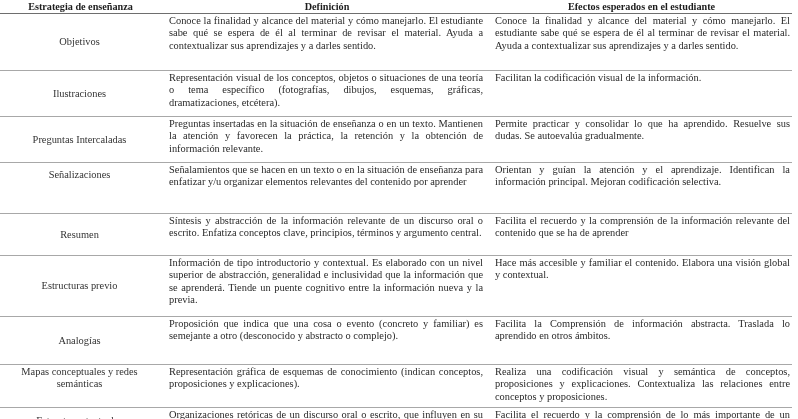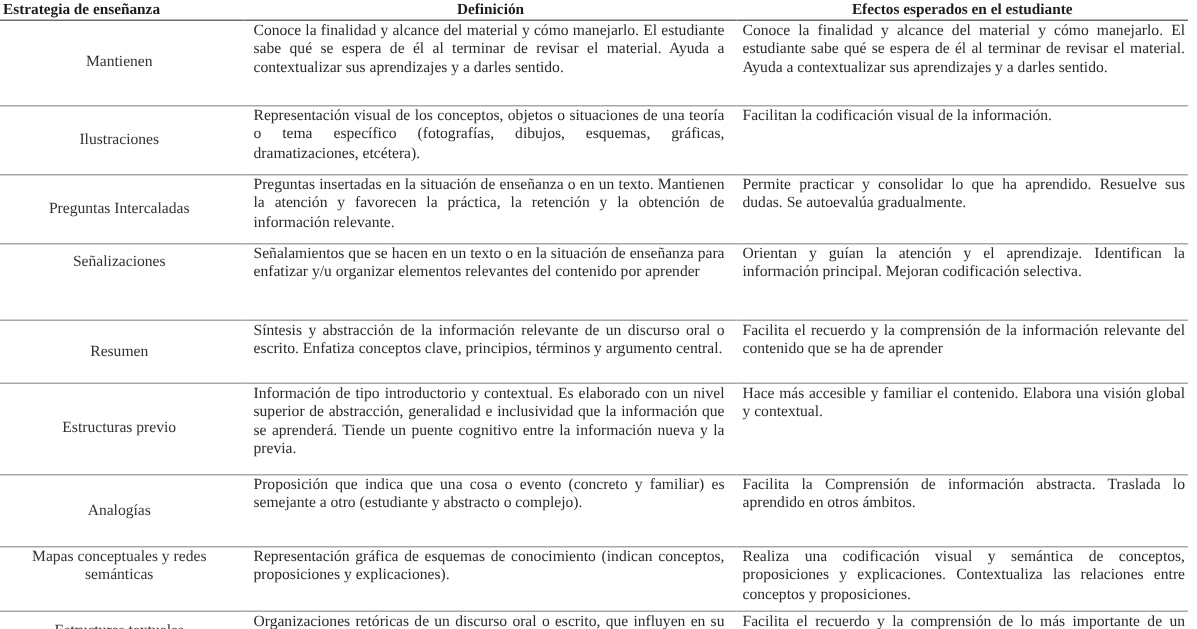--- a/index.html
+++ b/index.html
@@ -30,21 +30,21 @@
     .doc-table th {
       font-weight: bold;
       font-size: 10.2px;
       height: 13px;
       padding: 0 4px 0 4px;
       border-bottom: 1.3px solid #6e6e6e;
       vertical-align: bottom;
       line-height: 12px;
       color: #1c1c1c;
     }
-    .doc-table th.h1 { text-align: left; padding-left: 2px; }
+    .doc-table th.h1 { text-align: center; padding-left: 2px; }
     .doc-table td {
       border-bottom: 1px solid #a8a8a8;
       padding: 1px 4px 0 6px;
       vertical-align: top;
     }
     .doc-table td.strategy {
       text-align: center;
       vertical-align: middle;
       padding-left: 2px;
       padding-right: 6px;
@@ -81,21 +81,21 @@
   </colgroup>
   <thead>
     <tr>
       <th class="h1">Estrategia de enseñanza</th>
       <th>Definición</th>
       <th>Efectos esperados en el estudiante</th>
     </tr>
   </thead>
   <tbody>
     <tr class="r1">
-      <td class="strategy">Mantienen</td>
+      <td class="strategy">Objetivos</td>
       <td class="def">Conoce la finalidad y alcance del material y cómo manejarlo. El estudiante sabe qué se espera de él al terminar de revisar el material. Ayuda a contextualizar sus aprendizajes y a darles sentido.</td>
       <td class="eff">Conoce la finalidad y alcance del material y cómo manejarlo.  El estudiante sabe qué se espera de él al terminar de revisar el material. Ayuda a contextualizar sus aprendizajes y a darles sentido.</td>
     </tr>
     <tr class="r2">
       <td class="strategy">Ilustraciones</td>
       <td class="def">Representación visual de los conceptos, objetos o situaciones de una teoría o tema específico (fotografías, dibujos, esquemas, gráficas, dramatizaciones, etcétera).</td>
       <td class="eff">Facilitan la codificación visual de la información.</td>
     </tr>
     <tr class="r3">
       <td class="strategy">Preguntas Intercaladas</td>
@@ -112,21 +112,21 @@
       <td class="def">Síntesis y abstracción de la información relevante de un discurso oral o escrito. Enfatiza conceptos clave, principios, términos y argumento central.</td>
       <td class="eff">Facilita el recuerdo y la comprensión de la información relevante del contenido que se ha de aprender</td>
     </tr>
     <tr class="r6">
       <td class="strategy">Estructuras previo</td>
       <td class="def">Información de tipo introductorio y contextual. Es elaborado con un nivel superior de abstracción, generalidad e inclusividad que la información que se aprenderá. Tiende un puente cognitivo entre la información nueva y la previa.</td>
       <td class="eff">Hace más accesible y familiar el contenido.  Elabora una visión global y contextual.</td>
     </tr>
     <tr class="r7">
       <td class="strategy">Analogías</td>
-      <td class="def">Proposición que indica que una cosa o evento (concreto y familiar) es semejante a otro (estudiante y abstracto o complejo).</td>
+      <td class="def">Proposición que indica que una cosa o evento (concreto y familiar) es semejante a otro (desconocido y abstracto o complejo).</td>
       <td class="eff">Facilita la Comprensión de información abstracta. Traslada lo aprendido en otros ámbitos.</td>
     </tr>
     <tr class="r8">
       <td class="strategy" style="vertical-align:top;padding-top:1px;padding-left:18px;padding-right:22px;">Mapas conceptuales y redes semánticas</td>
       <td class="def">Representación gráfica de esquemas de conocimiento (indican conceptos, proposiciones y explicaciones).</td>
       <td class="eff">Realiza una codificación visual y semántica de conceptos, proposiciones y explicaciones.  Contextualiza las relaciones entre conceptos y proposiciones.</td>
     </tr>
     <tr class="r9">
       <td class="strategy">Estructuras textuales</td>
       <td class="def">Organizaciones retóricas de un discurso oral o escrito, que influyen en su comprensión y recuerdo.</td>

